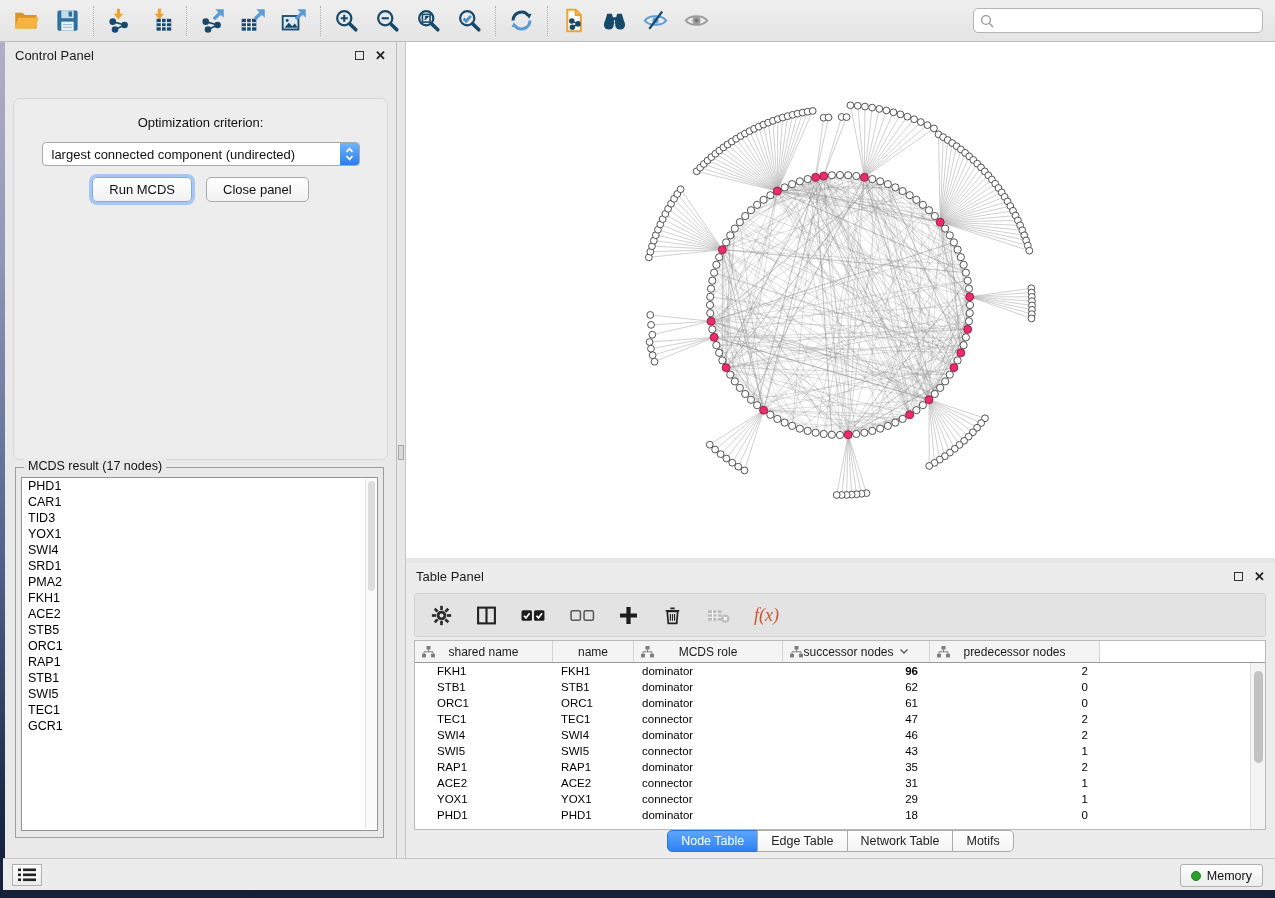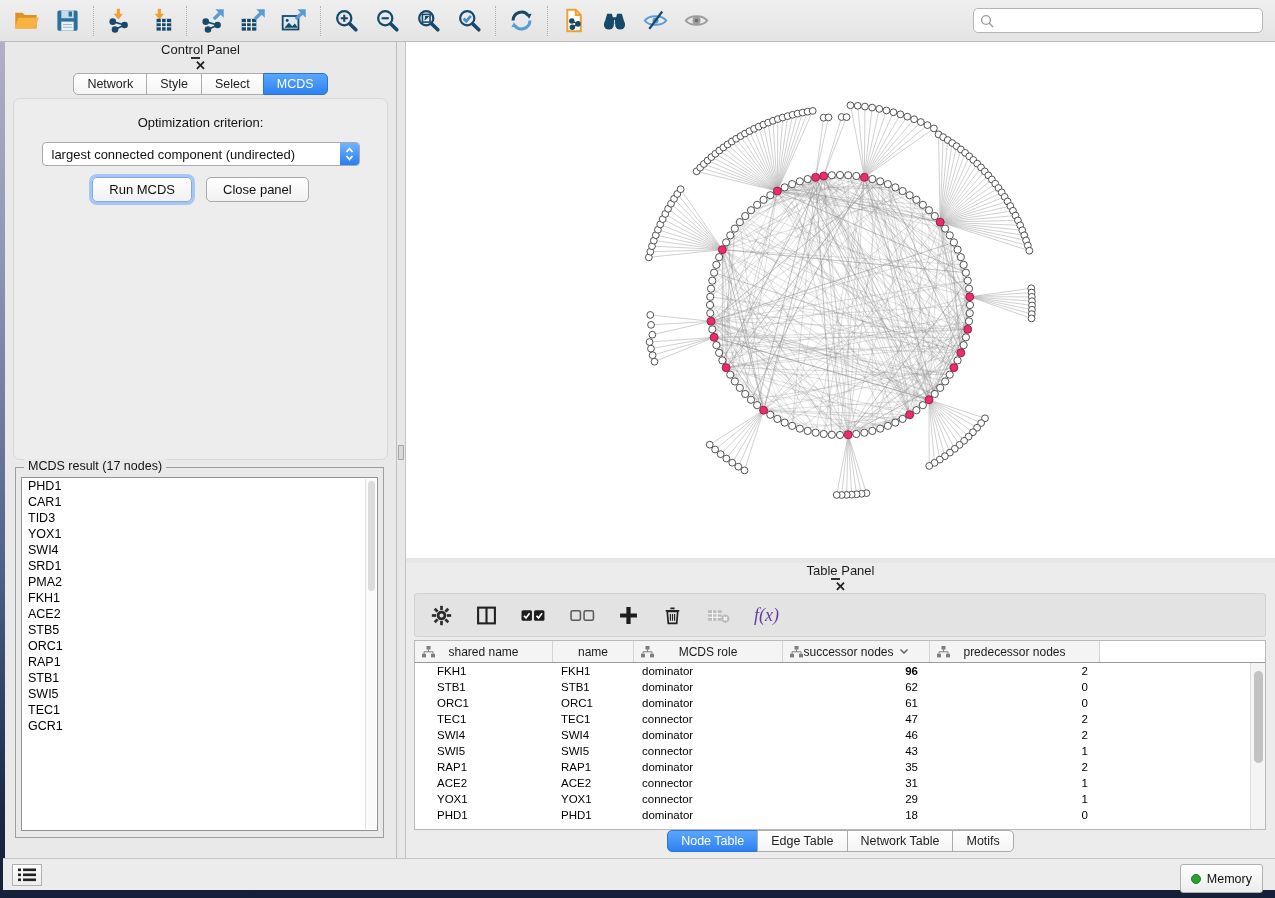--- a/index.html
+++ b/index.html
@@ -10,21 +10,21 @@
   .toolbar{position:absolute;left:0;top:0;width:1275px;height:42px;background:linear-gradient(#efefef,#e4e4e4);
     border-bottom:1px solid #bcbcbc;display:flex;align-items:center;padding-left:6px;}
   .tb-group{display:flex;align-items:center;}
   .tb-sep{width:1px;height:30px;margin:0 5px;border-left:1px dotted #adadad;}
   .tbtn{width:41px;height:36px;display:flex;align-items:center;justify-content:center;cursor:default;}
   .search-wrap{position:absolute;right:12px;top:8px;width:290px;height:25px;background:#fff;border:1px solid #b5b5b5;
     border-radius:5px;display:flex;align-items:center;padding:0 6px;}
   .search-wrap input{border:none;outline:none;flex:1;font-size:13px;background:transparent;margin-left:5px;}
   
   .control-panel{position:absolute;left:5px;top:42px;width:392px;height:816px;background:#e9e9e9;border-right:1px solid #bdbdbd;}
-  .panel-header{height:26px;display:flex;align-items:center;padding:0 10px;font-size:13px;color:#1c1c1c;flex-direction:column;}
+  .panel-header{height:26px;display:flex;align-items:center;padding:0 10px;font-size:13px;color:#1c1c1c;}
   .panel-header .spacer{flex:1;}
   .float-btn{width:9px;height:9px;border:1.5px solid #333;margin-right:11px;}
   .close-btn{font-size:13px;font-weight:bold;color:#222;line-height:1;}
   .seg{display:inline-flex;}
   .seg .tab{background:linear-gradient(#ffffff,#f4f4f4);border:1px solid #ababab;margin-left:-1px;
     padding:3px 13px;font-size:12.5px;color:#222;white-space:nowrap;}
   .seg .tab:first-child{border-radius:5px 0 0 5px;margin-left:0;}
   .seg .tab:last-child{border-radius:0 5px 5px 0;}
   .seg .tab.active{background:linear-gradient(#5ba6fd,#2e81f2);border-color:#2c73dd;color:#fff;}
   .cp-tabs{display:flex;justify-content:center;margin-top:5px;}
@@ -58,37 +58,37 @@
   .tl-red{background:#fc5b57;border:1px solid #e2463f;}
   .tl-yellow{background:#fdbe41;border:1px solid #e0a333;}
   .tl-green{background:#34c84a;border:1px solid #27a33a;}
   .net-title{position:absolute;left:0;right:0;text-align:center;font-size:12.5px;color:#222;}
   .net-canvas{display:block;background:#fff;}
   
   .table-panel{position:absolute;left:406px;top:563px;width:869px;height:295px;background:#ececec;}
   .tp-toolbar{position:absolute;left:8px;right:9px;top:30px;height:44px;background:#e3e3e3;border:1px solid #d2d2d2;
     border-radius:3px;display:flex;align-items:center;padding-left:16px;gap:24px;}
   .tp-btn{display:flex;align-items:center;justify-content:center;}
-  .fx{font-family:"Liberation Serif",serif;font-style:italic;font-size:18px;color:#4c1d95;}
+  .fx{font-family:"Liberation Serif",serif;font-style:italic;font-size:18px;color:#c2410c;}
   .tp-table{position:absolute;left:8px;right:9px;top:77px;height:190px;background:#fff;border:1px solid #b9b9b9;overflow:hidden;}
   .thead{display:flex;height:22px;background:#f4f4f4;border-bottom:1px solid #9a9a9a;}
   .th{position:relative;display:flex;align-items:center;justify-content:center;font-size:12px;color:#1a1a1a;
     border-right:1px solid #d4d4d4;gap:5px;}
   .th .tree{position:absolute;left:7px;top:5px;}
   .trow{display:flex;height:16px;align-items:center;}
   .td{font-size:11.5px;color:#000;white-space:nowrap;overflow:hidden;}
   .td.num{text-align:right;padding-right:12px;}
   .tp-scroll{position:absolute;right:0;top:22px;bottom:0;width:15px;background:#f4f4f4;border-left:1px solid #dddddd;}
   .tp-scroll .thumb{position:absolute;left:2.5px;top:8px;width:9px;height:92px;background:#c2c2c2;border-radius:5px;}
   .tp-tabs{position:absolute;left:0;right:0;bottom:6px;display:flex;justify-content:center;}
   
   .status-bar{position:absolute;left:3px;right:0;top:858px;height:32px;background:#ececec;border-top:1px solid #c6c6c6;}
   .list-btn{position:absolute;left:9px;top:5px;width:30px;height:22px;background:linear-gradient(#fdfdfd,#ededed);
     border:1px solid #b0b0b0;display:flex;align-items:center;justify-content:center;}
-  .mem-btn{position:absolute;right:12px;top:5px;height:29px;background:linear-gradient(#fdfdfd,#ededed);
+  .mem-btn{position:absolute;right:12px;top:5px;height:23px;background:linear-gradient(#fdfdfd,#ededed);
     border:1px solid #b0b0b0;border-radius:3px;display:flex;align-items:center;gap:6px;padding:0 10px;font-size:12.5px;color:#111;}
   .mem-dot{width:10px;height:10px;border-radius:50%;background:#28a22d;border:1px solid #1d7a21;}
 </style>
 </head>
 <body>
 
 <div class="toolbar">
   <div class="tb-group" id="tb-buttons">
       <div class="tbtn">
         <svg width="27" height="27" viewBox="0 0 24 24">
@@ -243,28 +243,20 @@
   </div>
 </div>
 
 <div class="control-panel">
   <div class="panel-header">
     <span>Control Panel</span>
     <span class="spacer"></span>
     <span class="float-btn"></span>
     <span class="close-btn">✕</span>
   </div>
-  <div class="cp-tabs">
-      <div class="seg" id="cp-tabs">
-        <div class="tab">Network</div>
-        <div class="tab">Style</div>
-        <div class="tab">Select</div>
-        <div class="tab active">MCDS</div>
-      </div>
-    </div>
   <div class="cp-box">
     <div class="opt-label">Optimization criterion:</div>
     <div class="select">
       <span class="val">largest connected component (undirected)</span>
       <span class="stepper">
         <svg width="11" height="16" viewBox="0 0 11 16">
             <path d="M2.5 6l3-3.4 3 3.4M2.5 10l3 3.4 3-3.4" fill="none" stroke="#fff" stroke-width="1.7"></path>
           </svg>
       </span>
     </div>

